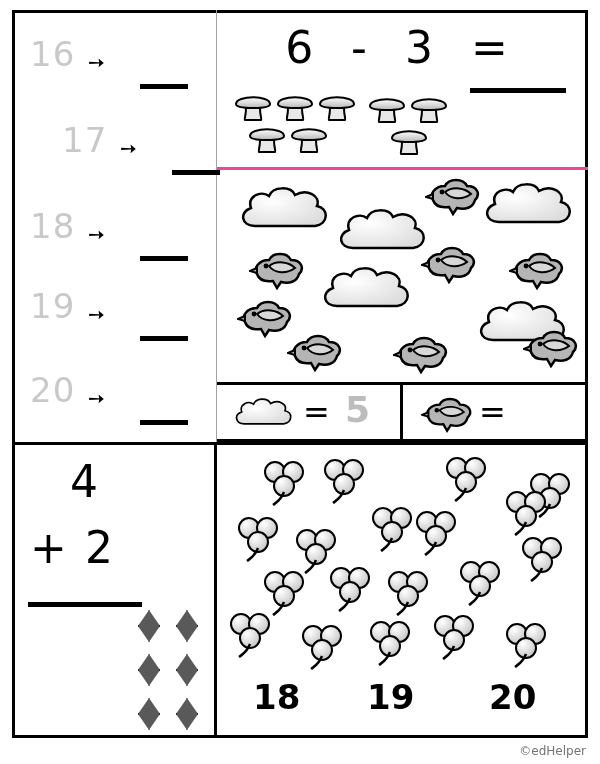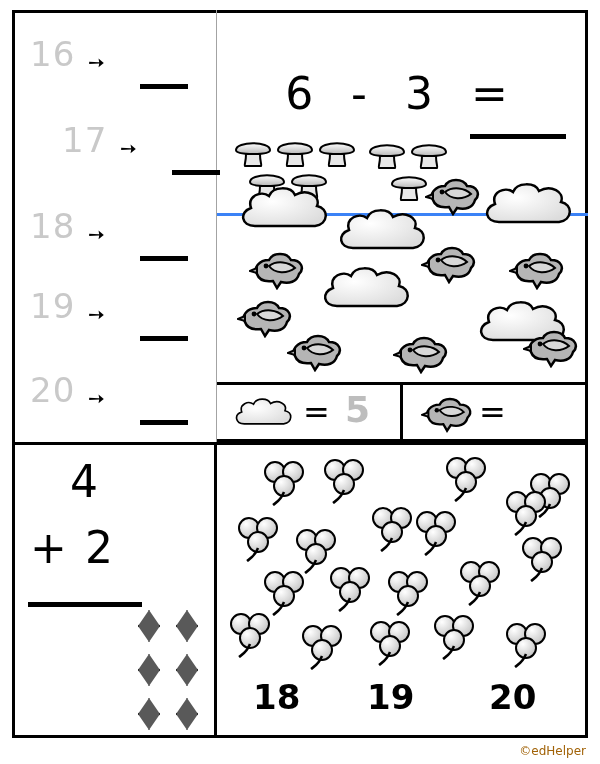--- a/index.html
+++ b/index.html
@@ -76,22 +76,21 @@
   }
 
   
   .sub-box {
     position: absolute;
     left: 217px;
     top: 10px;
     width: 371px;
     height: 160px;
     box-sizing: border-box;
-    border-bottom: 3px solid #3b82f6;
-    margin-top: 46px;
+    border-bottom: 3px solid #ec4899;
   }
   .sub-eq {
     position: absolute;
     left: 0;
     top: 12px;
     width: 371px;
     text-align: center;
     font-size: 44px;
     font-family: "DejaVu Sans", sans-serif;
     letter-spacing: 12px;
@@ -247,21 +246,21 @@
     font-weight: bold;
   }
 
   
   .footer {
     position: absolute;
     right: 14px;
     bottom: 6px;
     font-size: 12px;
     font-family: "DejaVu Sans", sans-serif;
-    color: #a16207;
+    color: #737373;
   }
 </style>
 </head>
 <body>
 
 <div class="page">
 
   <div class="frame"></div>
 
   <div class="trace-col">

